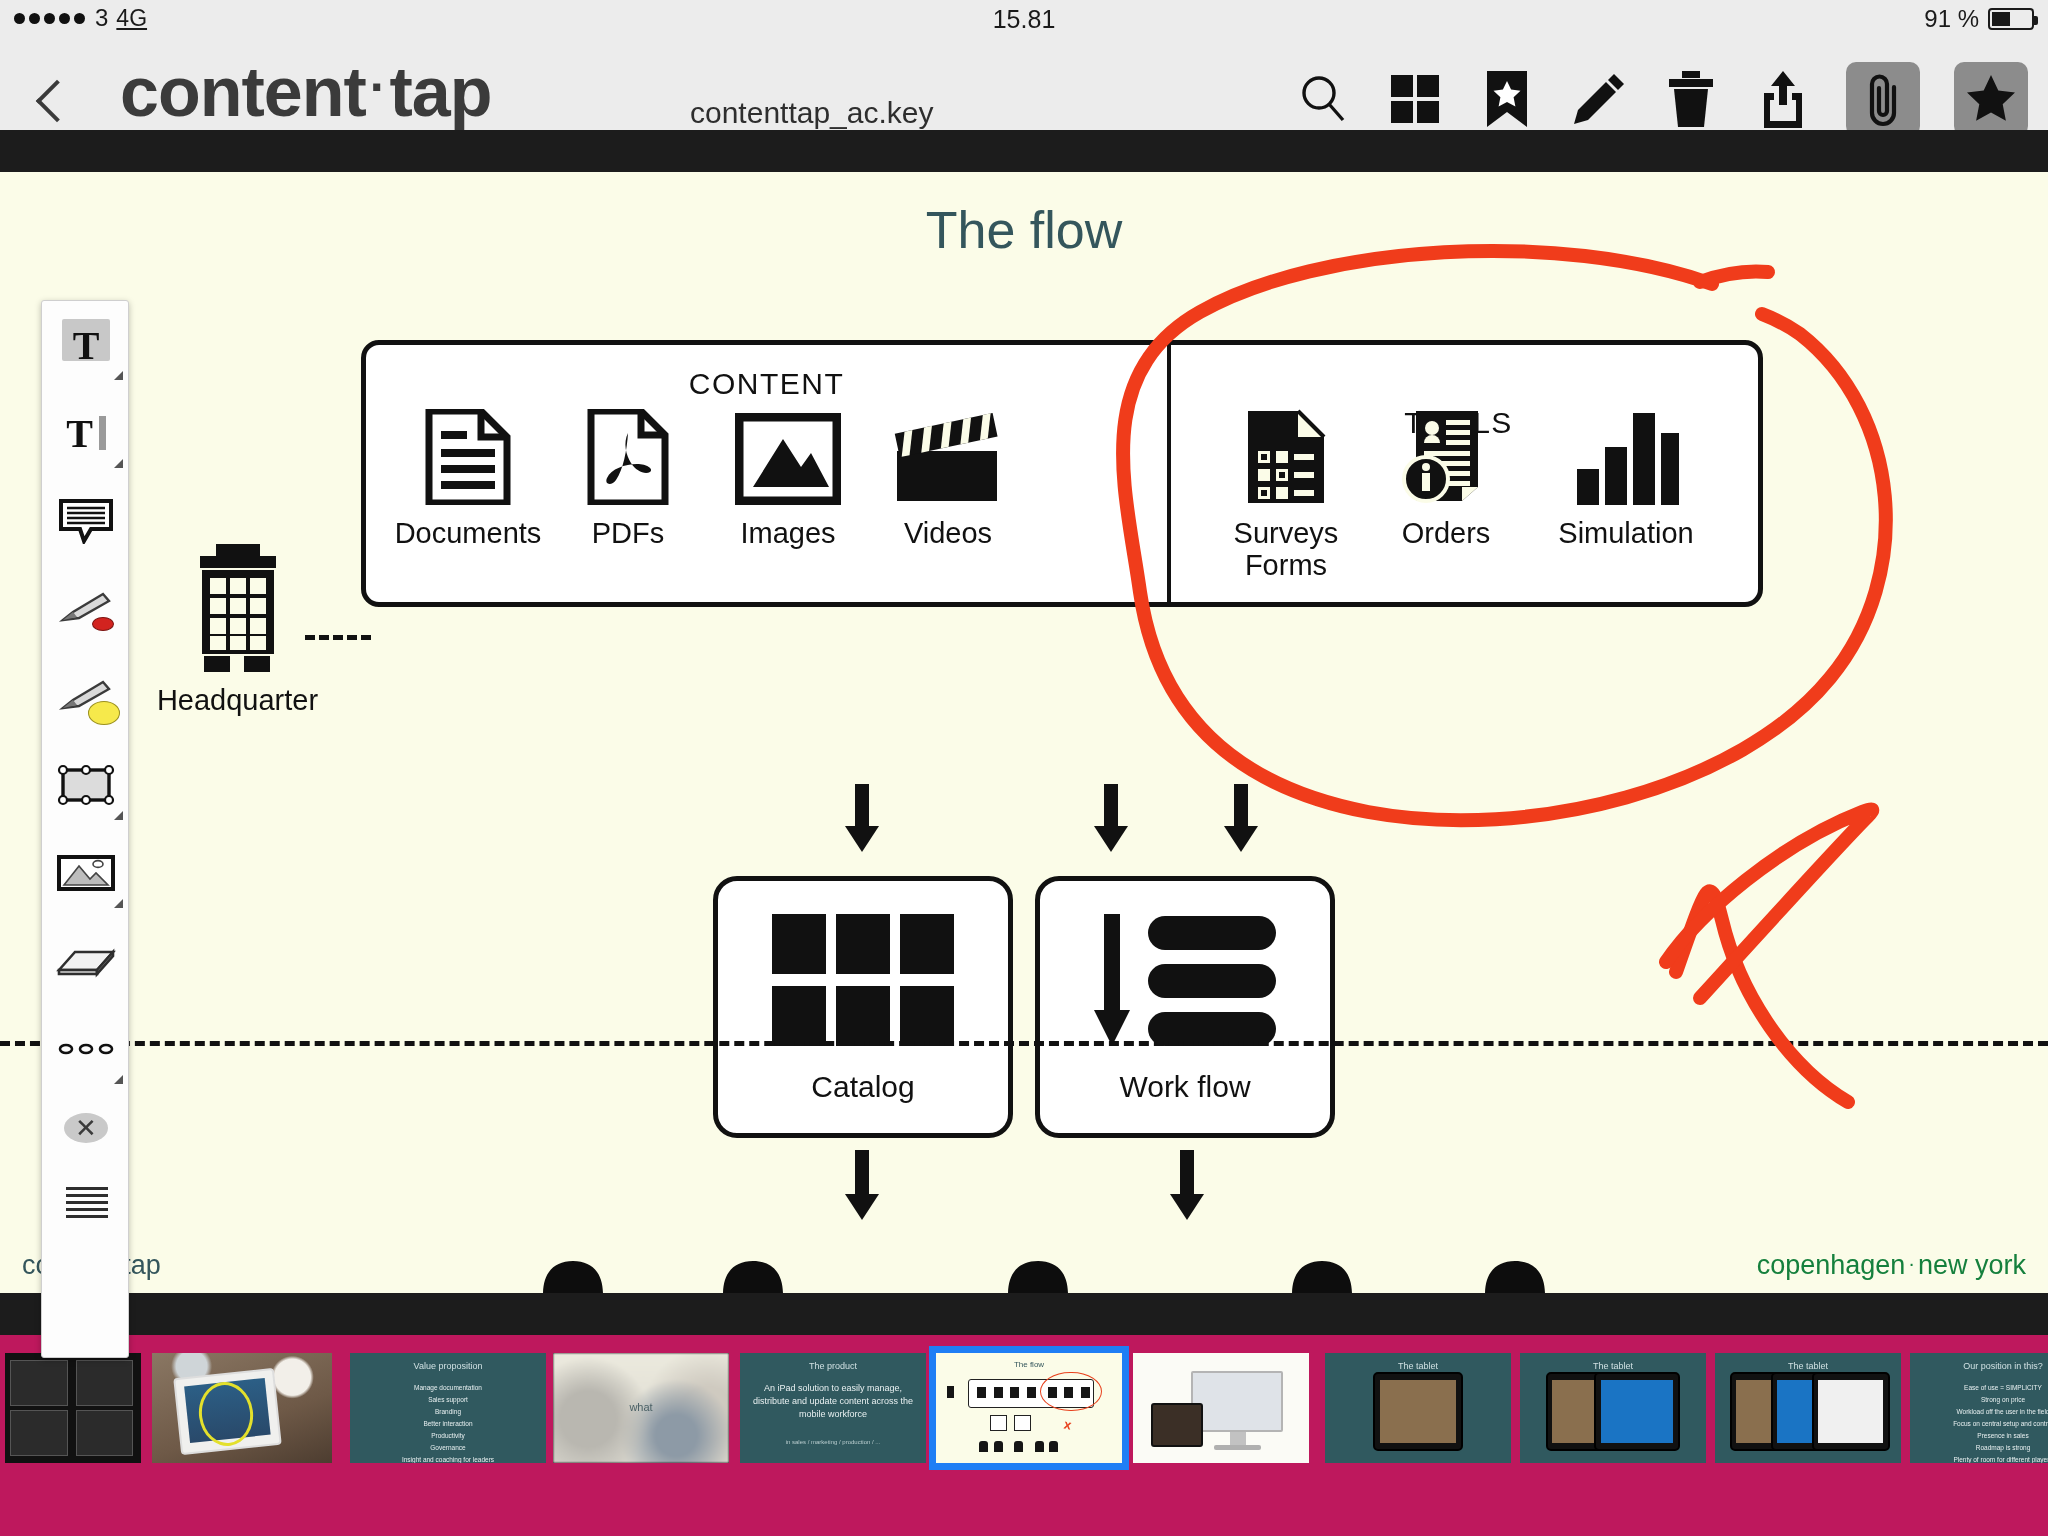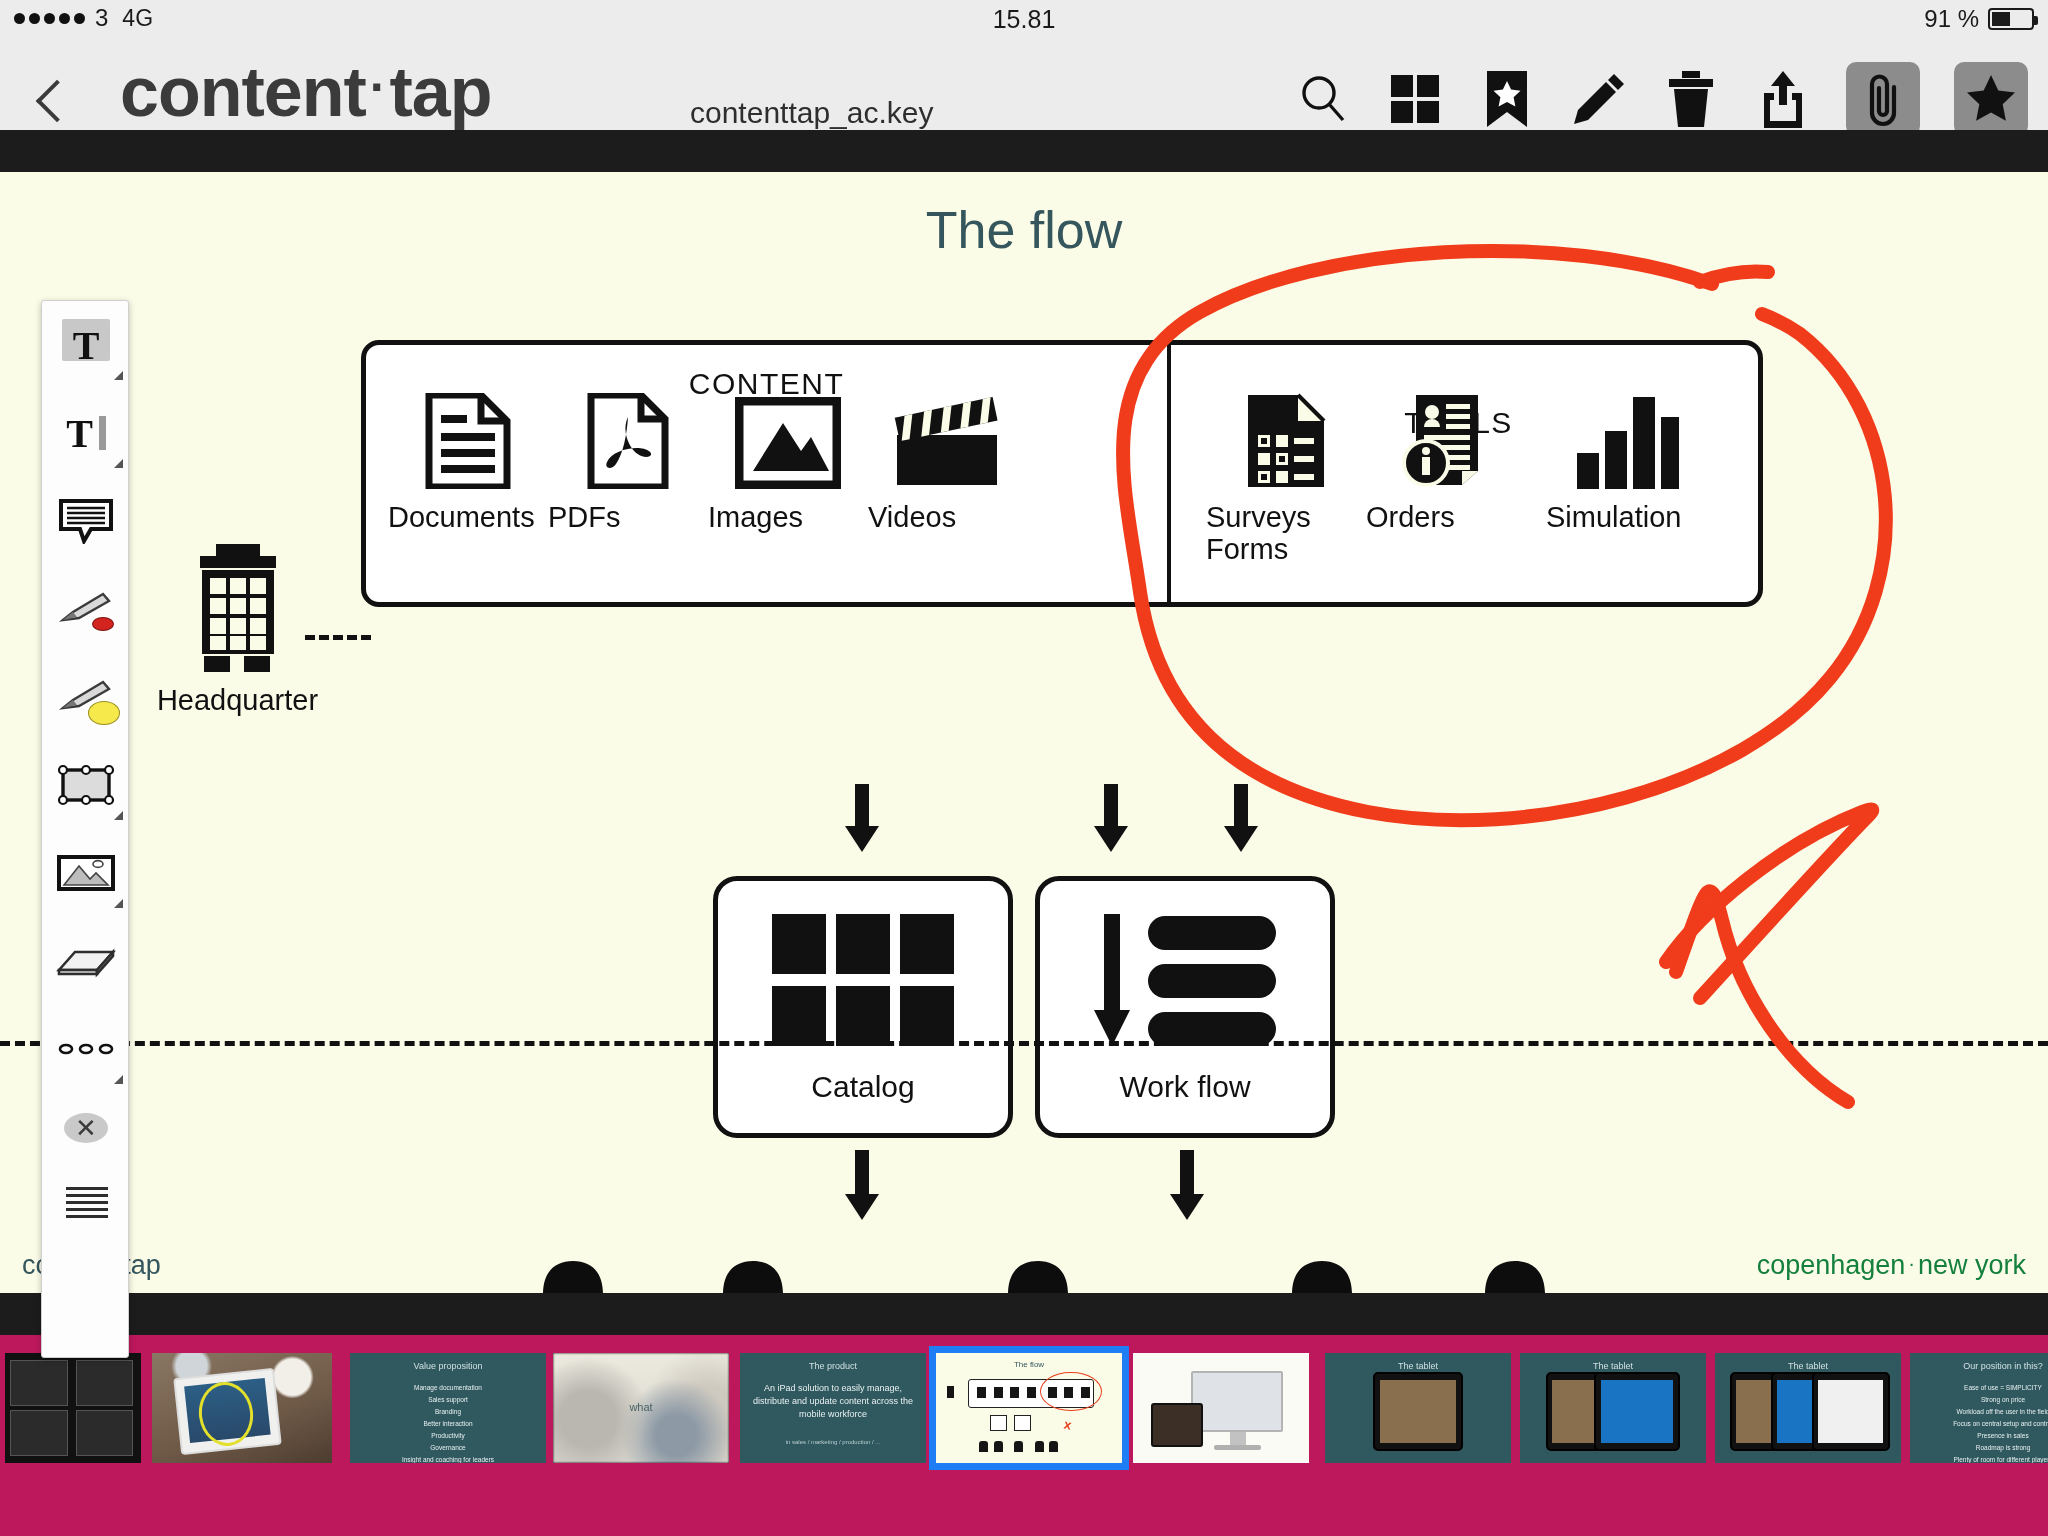--- a/index.html
+++ b/index.html
@@ -12,21 +12,21 @@
 
   
   #statusbar{
     position:absolute; left:0; top:0; width:2048px; height:40px;
     background:#ececec; color:#1a1a1a;
   }
   .sb-left{ position:absolute; left:14px; top:4px; display:flex; align-items:center; gap:8px; font-size:25px; }
   .sig-dots{ display:flex; gap:4px; align-items:center; margin-right:2px; }
   .sig-dots i{ width:11px;height:11px;border-radius:50%;background:#111; display:block; }
   .sb-carrier{ font-size:24px; letter-spacing:0px; }
-  .sb-net{ font-size:23px; margin-left:6px;}
+  .sb-net{ font-size:23px; text-decoration:underline;}
   .sb-center{ position:absolute; left:0; right:0; top:5px; text-align:center; font-size:25px; font-weight:400;}
   .sb-right{ position:absolute; right:14px; top:5px; display:flex; align-items:center; gap:9px; font-size:24px;}
   .batt{ position:relative; width:46px; height:22px; border:2px solid #1a1a1a; border-radius:4px; }
   .batt::after{ content:""; position:absolute; right:-6px; top:6px; width:4px; height:9px; background:#1a1a1a; border-radius:0 2px 2px 0;}
   .batt i{ position:absolute; left:2px; top:2px; bottom:2px; width:42%; background:#1a1a1a; display:block;}
 
   
   #navbar{
     position:absolute; left:0; top:40px; width:2048px; height:90px;
     background:#ececec;
@@ -75,21 +75,21 @@
   
   #main-box{
     position:absolute; left:361px; top:168px; width:1402px; height:267px;
     border:5px solid #111; border-radius:18px; background:#ffffff;
   }
   #box-divider{ position:absolute; left:801px; top:0; width:4px; height:100%; background:#111; }
   .box-heading{ position:absolute; top:22px; font-size:30px; color:#111; letter-spacing:1.5px; text-align:center;}
   #heading-content{ left:0; width:801px; }
   #heading-tools{ left:794px; width:597px;margin-top:39px; }
 
-  .ic-cell{ position:absolute; top:46px; width:160px; text-align:left; }
+  .ic-cell{ position:absolute; top:62px; width:160px; text-align:center; }
   .ic-cell .glyph{ height:98px; display:flex; align-items:flex-end; justify-content:center; }
   .ic-cell .cap{ margin-top:12px; font-size:29px; color:#111; line-height:1.12; }
 
   
   #headquarter{ position:absolute; left:155px; top:372px; width:165px; text-align:center; }
   #headquarter .cap{ margin-top:8px; font-size:29px; color:#111; }
   #hq-dash{
     position:absolute; left:305px; top:463px; width:66px; height:0;
     border-top:5px dashed #111;
   }

